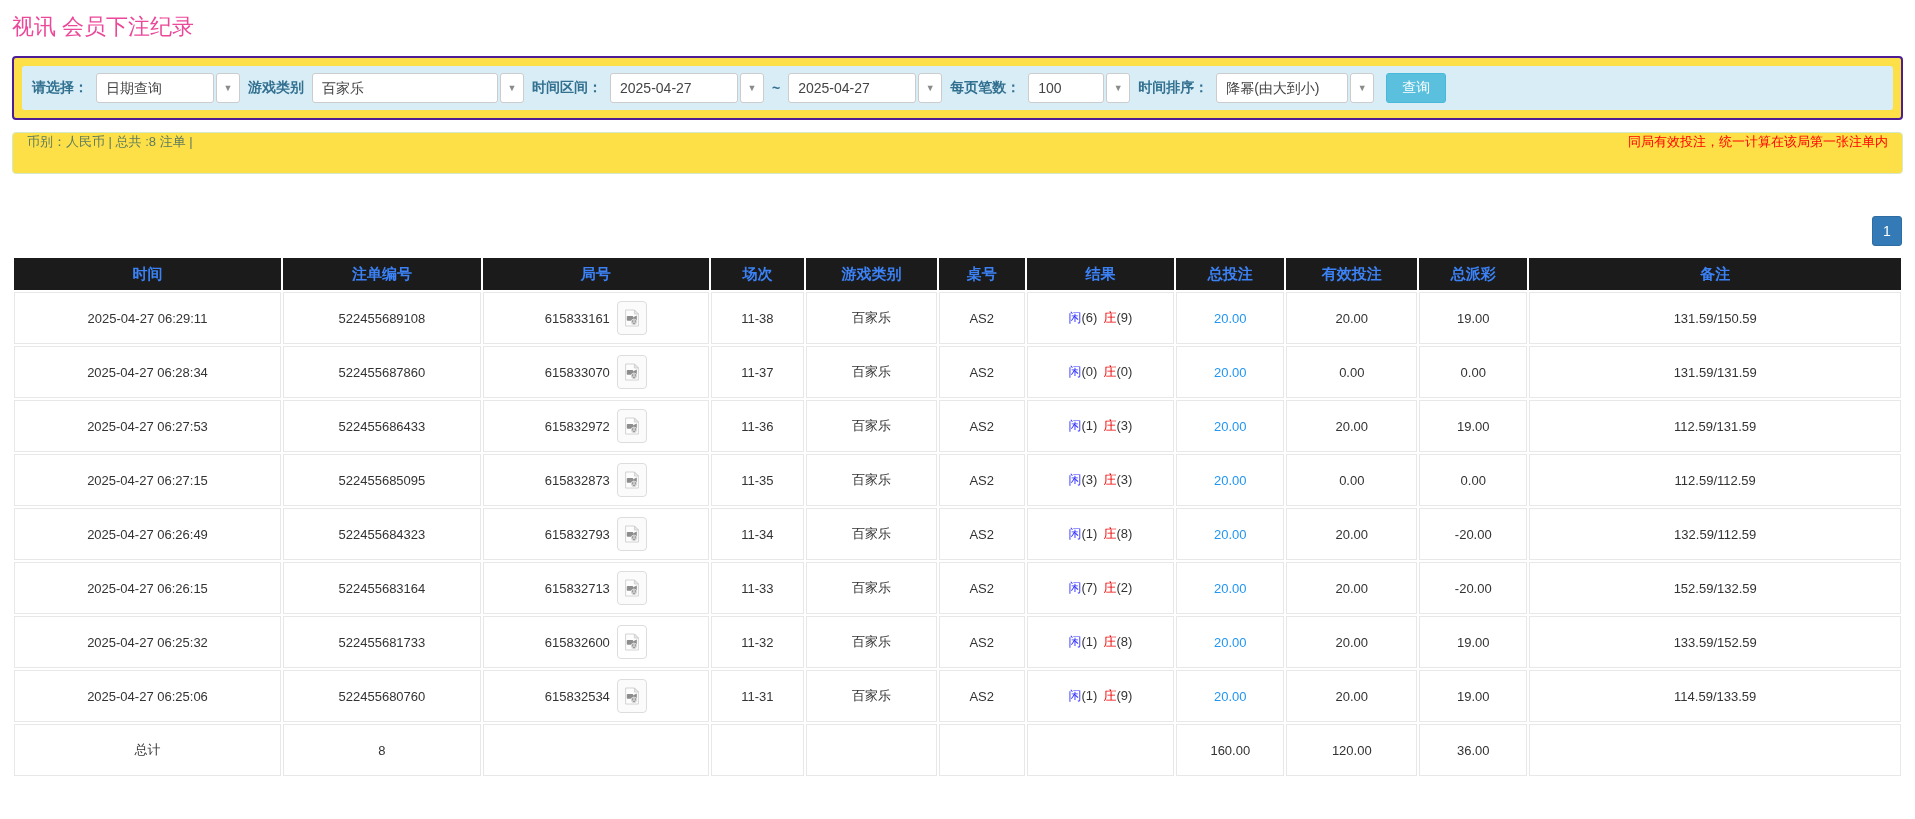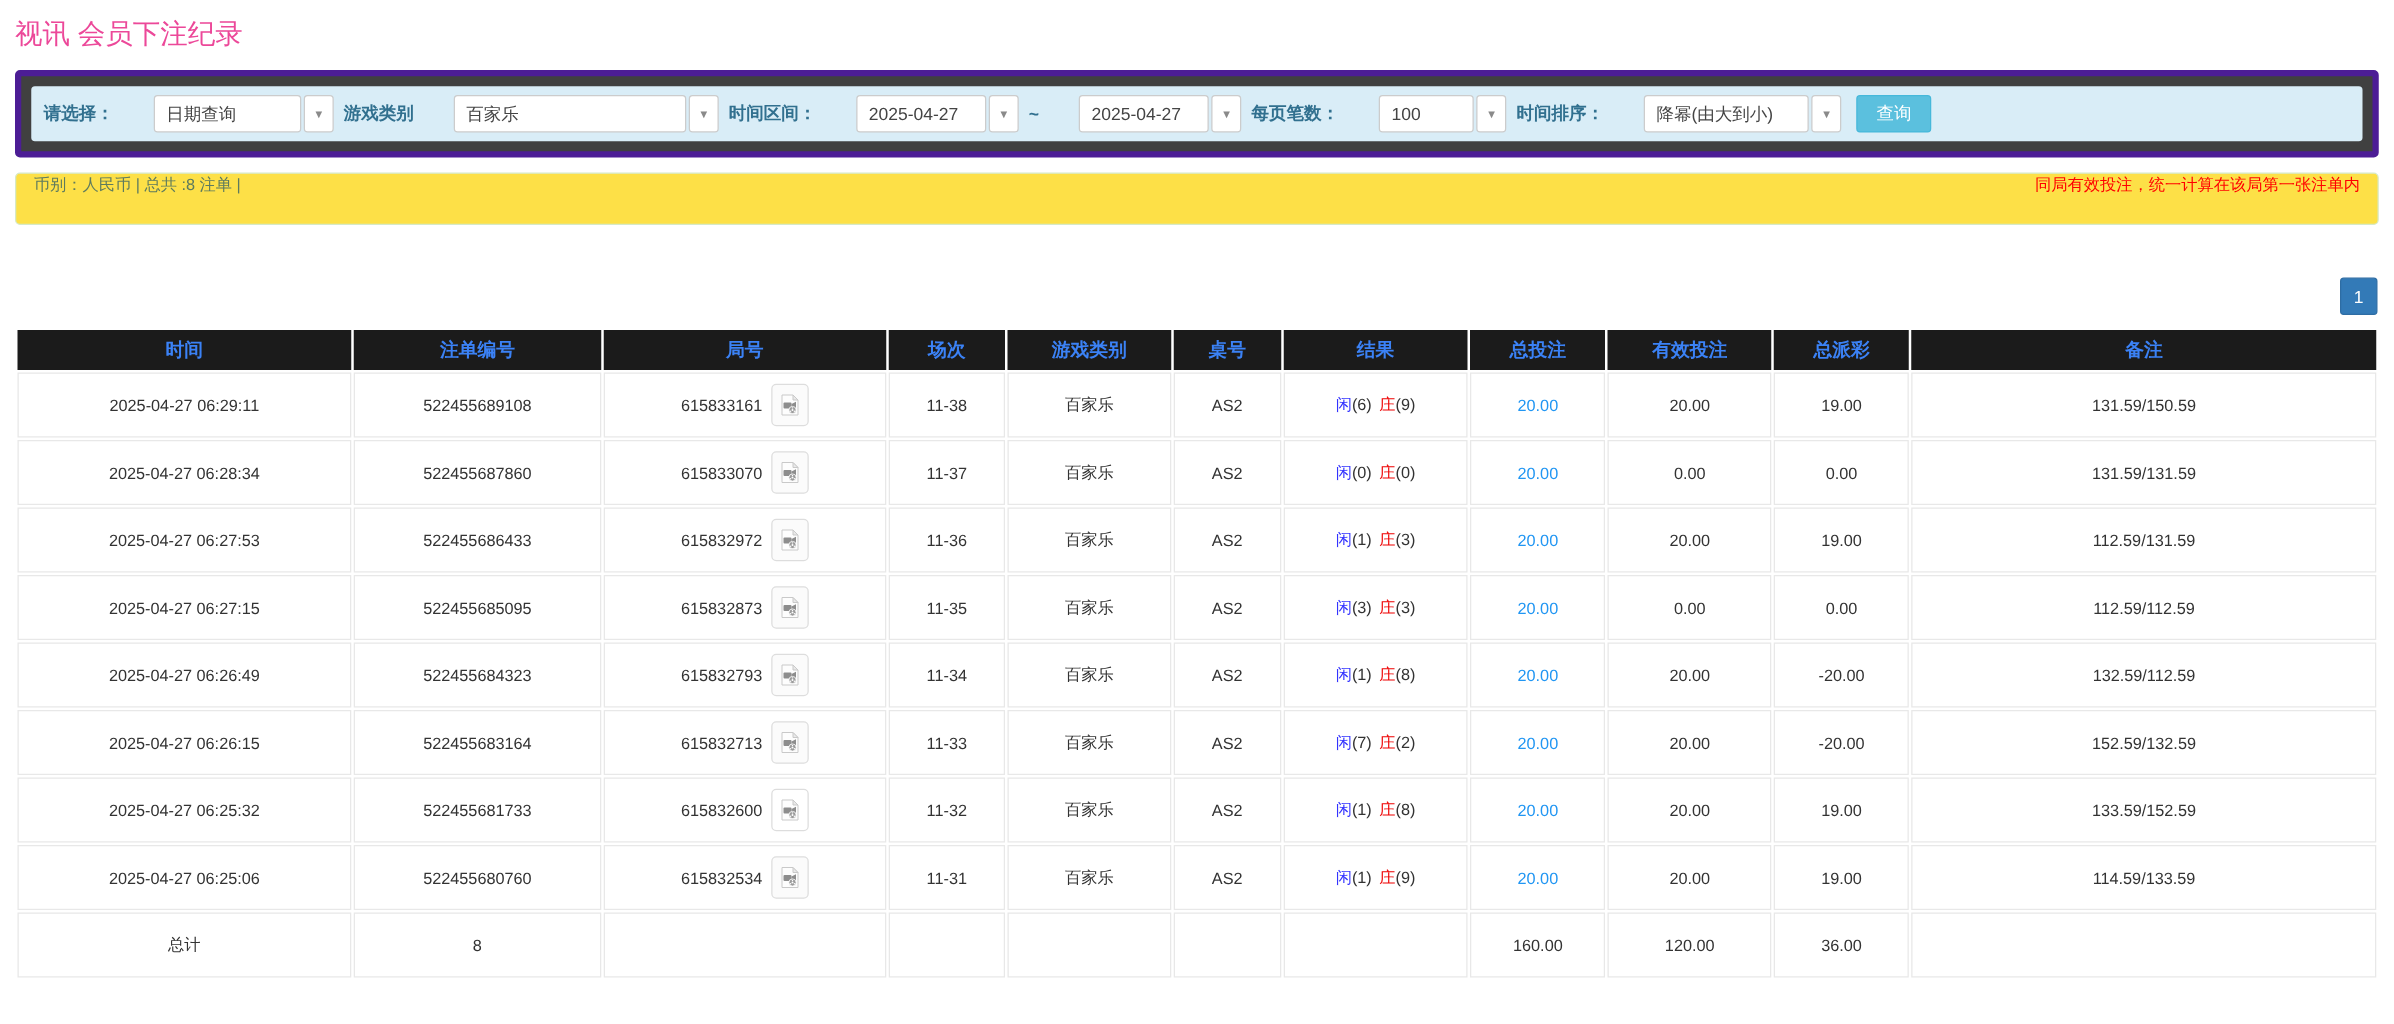--- a/index.html
+++ b/index.html
@@ -7,37 +7,37 @@
   body {
     width: 1915px; height: 819px; overflow: hidden;
     font-family: "Liberation Sans", "DejaVu Sans", sans-serif;
     color: #333;
   }
   .page { padding: 10px 12px 0; }
 
   .page-title { font-size: 22px; font-weight: 500; color: #ec4899; margin: 2px 0 14px; }
 
   
-  .filter-panel { border: 5px solid #4c1d95; border-radius: 4px; padding: 8px; background: #404040; }
+  .filter-panel { border: 2px solid #4c1d95; border-radius: 4px; padding: 8px; background: #fde047; }
   .filter-bar {
     background: #d9edf7; border-radius: 3px; padding: 7px 10px;
     display: flex; align-items: center; gap: 8px; height: 44px;
   }
   .flabel { font-size: 14px; font-weight: bold; color: #31708f; white-space: nowrap; }
-  .combo { display: inline-flex; gap: 2px; margin-left: 24px; }
+  .combo { display: inline-flex; gap: 2px; }
   .combo-text {
     background: #fff; border: 1px solid #ccc; border-radius: 3px;
     height: 30px; line-height: 28px; padding: 0 9px; font-size: 14px; color: #444;
     white-space: nowrap; overflow: hidden;
   }
   .combo-caret {
     width: 24px; height: 30px; background: #fff; border: 1px solid #ccc; border-radius: 3px;
     color: #8a8a8a; font-size: 9px; display: inline-flex; align-items: center; justify-content: center;
   }
-  .w-query { width: 118px; } .w-game { width: 186px; } .w-date { width: 104px; }
+  .w-query { width: 118px; } .w-game { width: 186px; } .w-date { width: 128px; }
   .w-size  { width: 76px; }  .w-sort { width: 132px; }
   .tilde { color: #31708f; font-weight: bold; font-size: 14px; }
   .btn-search {
     background: #5bc0de; border: 1px solid #46b8da; color: #fff;
     height: 30px; padding: 0 15px; border-radius: 3px; font-size: 14px; margin-left: 4px;
     font-family: inherit; cursor: pointer; text-align: center;
   }
 
   
   .summary-bar {

